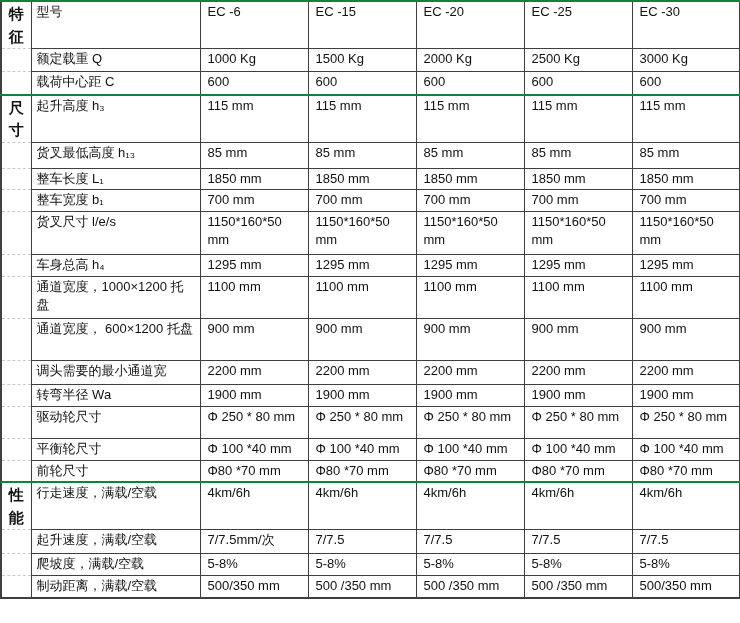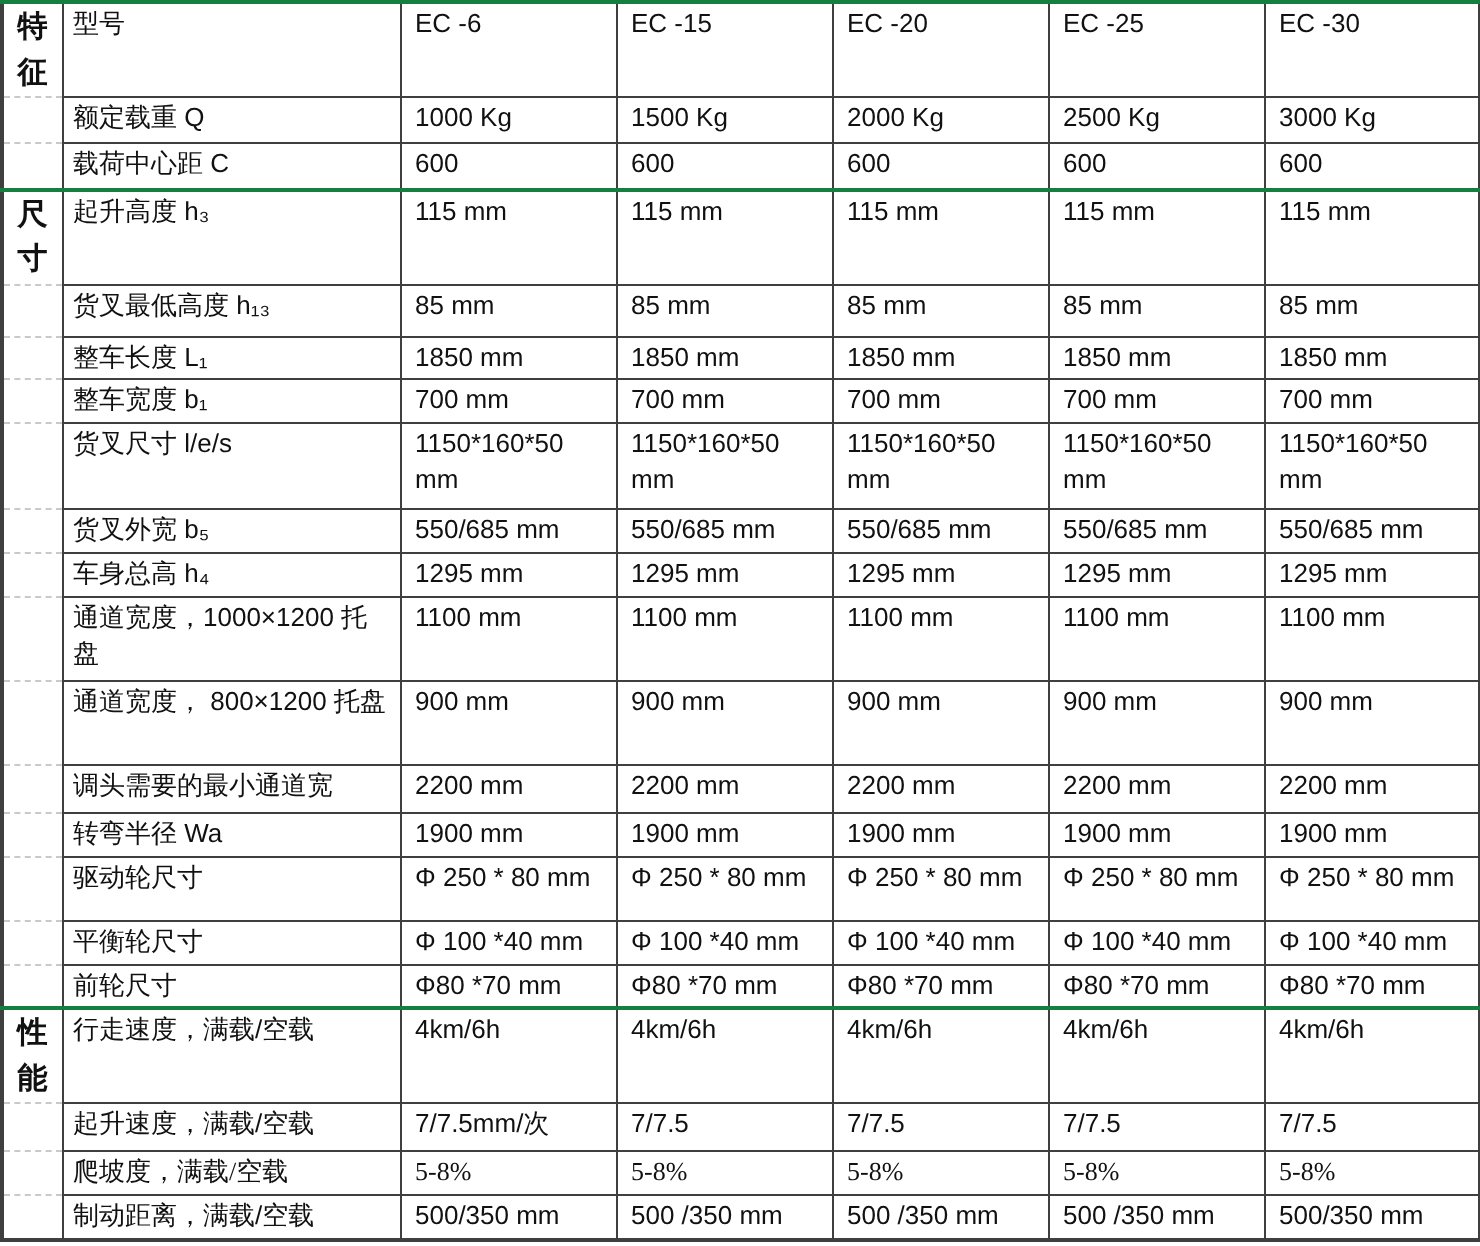--- a/index.html
+++ b/index.html
@@ -103,48 +103,39 @@
         <td class="cat"></td>
         <td class="lbl">货叉尺寸 l/e/s</td>
         <td class="val">1150*160*50 mm</td>
         <td class="val">1150*160*50 mm</td>
         <td class="val">1150*160*50 mm</td>
         <td class="val">1150*160*50 mm</td>
         <td class="val">1150*160*50 mm</td>
       </tr>
       <tr class="section-sub" style="height: 22px;">
         <td class="cat"></td>
-        <td class="lbl">货叉外宽 b₅</td>
-        <td class="val">550/685 mm</td>
-        <td class="val">550/685 mm</td>
-        <td class="val">550/685 mm</td>
-        <td class="val">550/685 mm</td>
-        <td class="val">550/685 mm</td>
-      </tr>
-      <tr class="section-sub" style="height: 22px;">
-        <td class="cat"></td>
         <td class="lbl">车身总高 h₄</td>
         <td class="val">1295 mm</td>
         <td class="val">1295 mm</td>
         <td class="val">1295 mm</td>
         <td class="val">1295 mm</td>
         <td class="val">1295 mm</td>
       </tr>
       <tr class="section-sub" style="height: 42px;">
         <td class="cat"></td>
         <td class="lbl">通道宽度，1000×1200 托盘</td>
         <td class="val">1100 mm</td>
         <td class="val">1100 mm</td>
         <td class="val">1100 mm</td>
         <td class="val">1100 mm</td>
         <td class="val">1100 mm</td>
       </tr>
       <tr class="section-sub" style="height: 42px;">
         <td class="cat"></td>
-        <td class="lbl">通道宽度， 800×1200 托盘</td>
+        <td class="lbl">通道宽度， 600×1200 托盘</td>
         <td class="val">900 mm</td>
         <td class="val">900 mm</td>
         <td class="val">900 mm</td>
         <td class="val">900 mm</td>
         <td class="val">900 mm</td>
       </tr>
       <tr class="section-sub" style="height: 24px;">
         <td class="cat"></td>
         <td class="lbl">调头需要的最小通道宽</td>
         <td class="val">2200 mm</td>
@@ -202,21 +193,21 @@
       </tr>
       <tr class="section-sub" style="height: 24px;">
         <td class="cat"></td>
         <td class="lbl">起升速度，满载/空载</td>
         <td class="val">7/7.5mm/次</td>
         <td class="val">7/7.5</td>
         <td class="val">7/7.5</td>
         <td class="val">7/7.5</td>
         <td class="val">7/7.5</td>
       </tr>
-      <tr class="section-sub" style="height: 22px; font-family: Liberation Serif, serif;">
+      <tr class="section-sub" style="height: 22px;">
         <td class="cat"></td>
         <td class="lbl">爬坡度，满载/空载</td>
         <td class="val">5-8%</td>
         <td class="val">5-8%</td>
         <td class="val">5-8%</td>
         <td class="val">5-8%</td>
         <td class="val">5-8%</td>
       </tr>
       <tr class="section-sub" style="height: 22px;">
         <td class="cat"></td>

